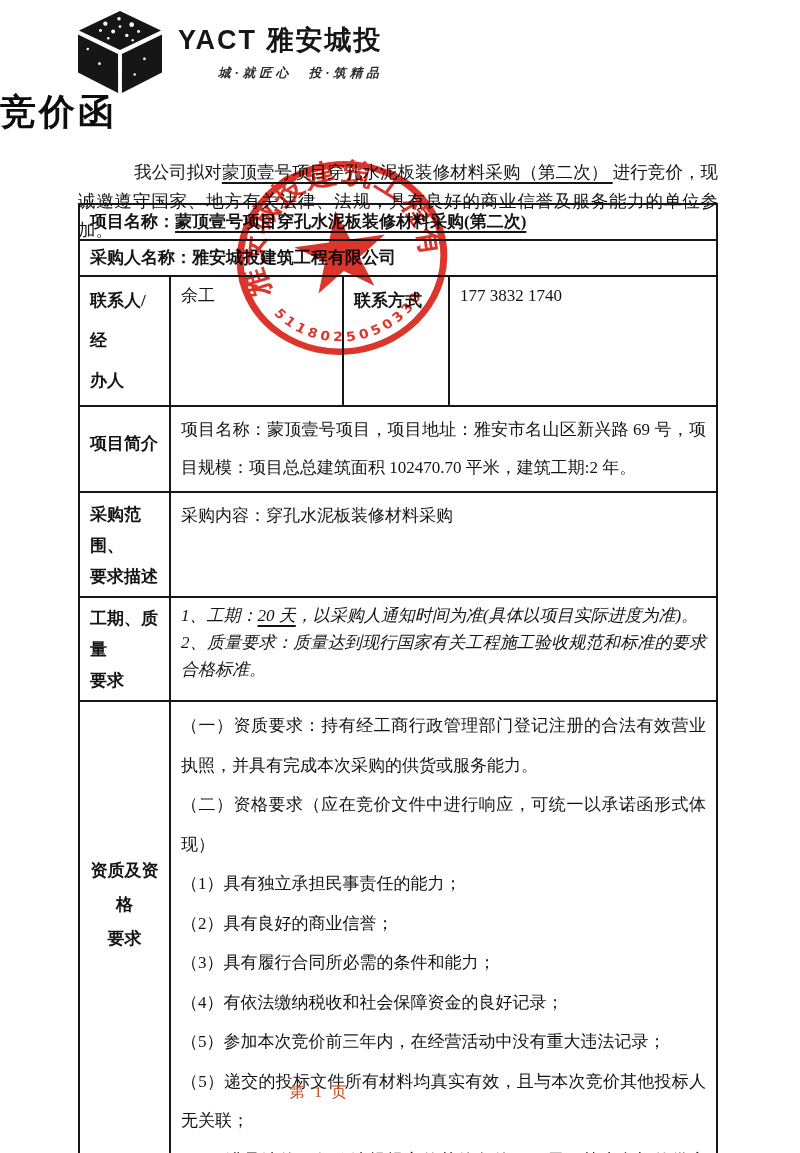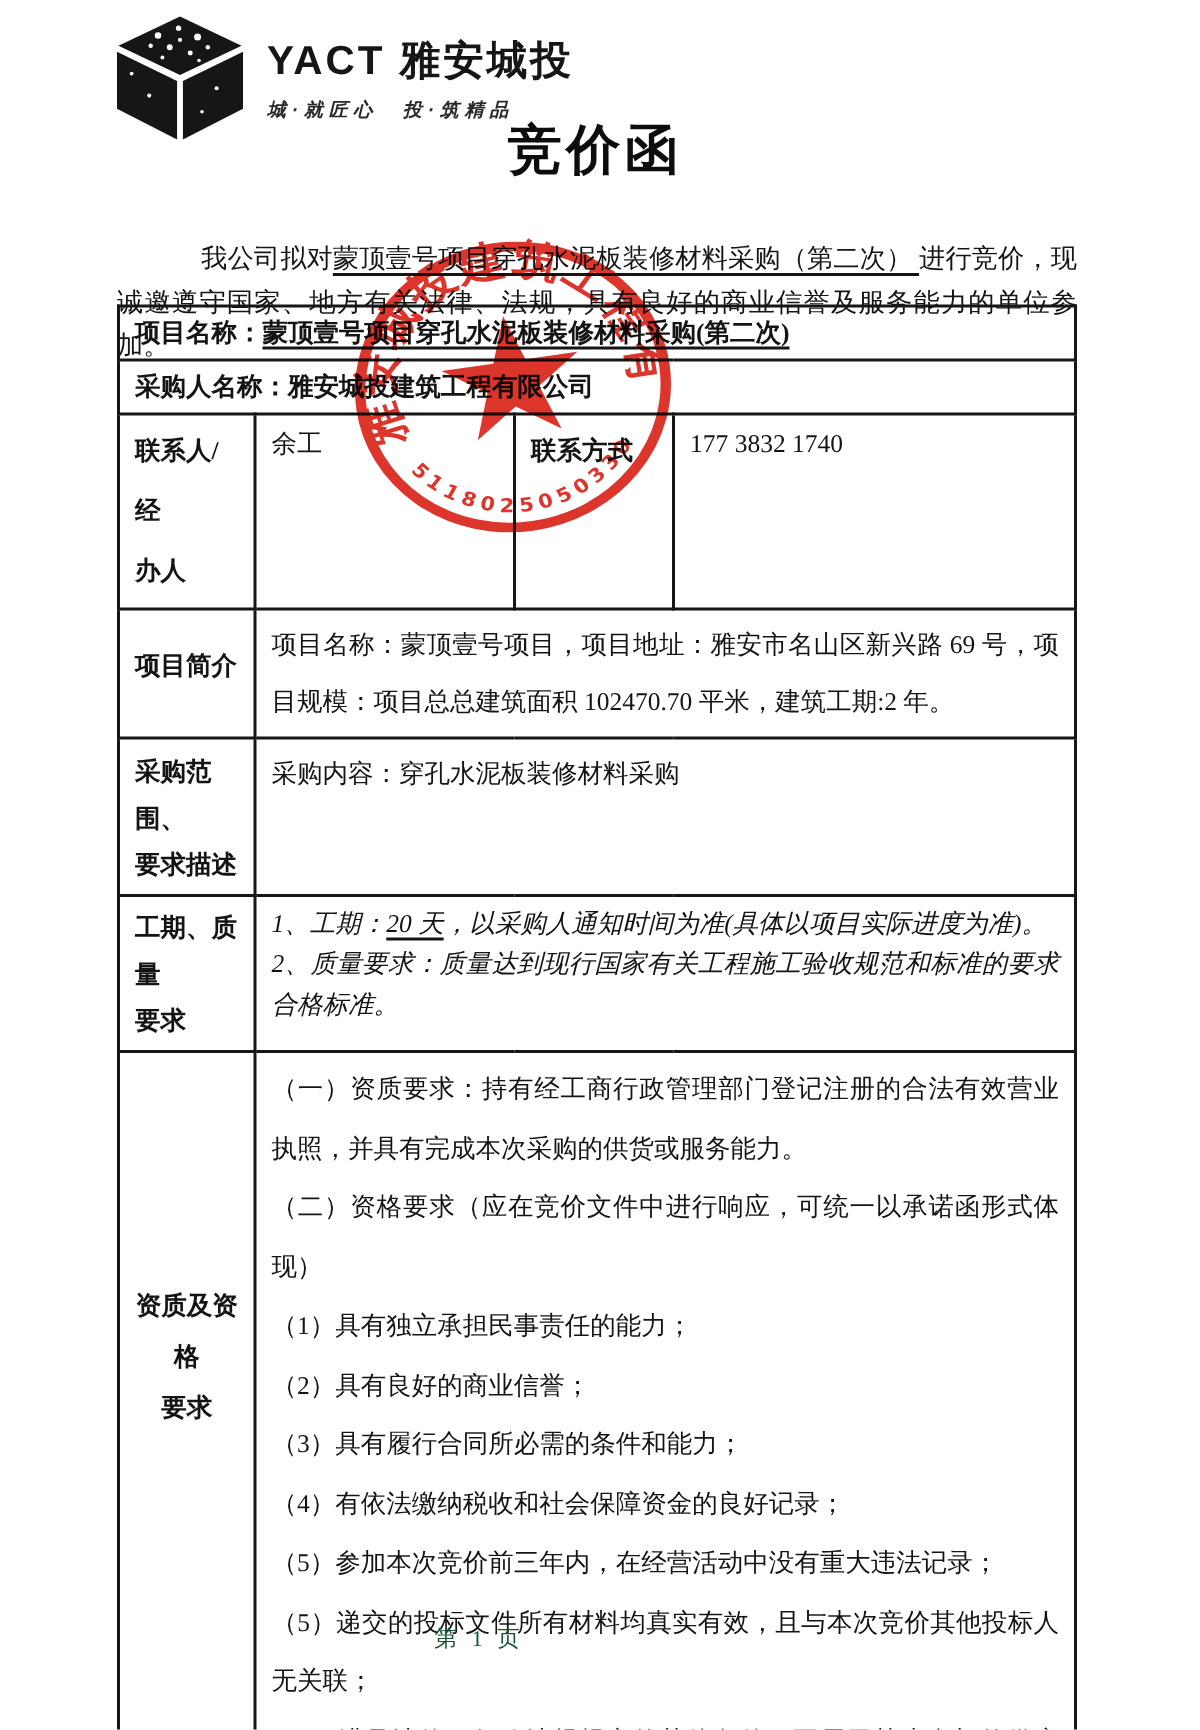--- a/index.html
+++ b/index.html
@@ -9,23 +9,23 @@
     font-family:"Liberation Serif","DejaVu Serif",serif;
     color:#111;
     position:relative;
     overflow:hidden;
   }
   
   .logo-wrap{position:absolute;left:76px;top:10px;display:flex;align-items:center;}
   .cube{width:88px;height:84px;}
   .brand-block{margin-left:14px;}
   .brand-name{font-family:"Liberation Sans","DejaVu Sans",sans-serif;font-weight:700;font-size:27px;letter-spacing:2px;color:#161616;}
-  .brand-slogan{font-family:"Liberation Sans","DejaVu Sans",sans-serif;font-style:italic;font-weight:700;font-size:12.5px;letter-spacing:4px;color:#2a2a2a;margin-top:7px;}
-  
-  .doc-title{position:absolute;top:76px;left:0;width:794px;text-align:center;font-size:36px;font-weight:700;letter-spacing:3px;color:#0d0d0d;}
+  .brand-slogan{font-family:"Liberation Sans","DejaVu Sans",sans-serif;font-style:italic;font-weight:700;font-size:12.5px;letter-spacing:4px;color:#2a2a2a;margin-top:7px;margin-left:40px;}
+  
+  .doc-title{position:absolute;top:88px;left:0;width:794px;font-size:36px;font-weight:700;letter-spacing:3px;color:#0d0d0d;}
   .intro{position:absolute;top:140px;left:78px;width:640px;font-size:17.5px;line-height:29px;text-align:justify;color:#151515;}
   .intro .indent{display:inline-block;width:56px;}
   .u{text-decoration:underline;text-underline-offset:4px;text-decoration-thickness:1.5px;}
   
   table.main{
     position:absolute;left:78px;top:203px;width:638px;
     border-collapse:collapse;table-layout:fixed;
   }
   table.main td{
     border:2px solid #161616;
@@ -56,21 +56,21 @@
   .r7 .content div{line-height:39.5px;text-align:justify;}
   
   .stamp{
     position:absolute;left:222px;top:148px;width:240px;height:220px;
     transform:rotate(-8deg);
     mix-blend-mode:multiply;
     opacity:.93;
     pointer-events:none;
   }
   
-  .footer{position:absolute;top:1083px;left:0;width:639px;text-align:center;font-size:15px;color:#14532d;letter-spacing:3px;}
+  .footer{position:absolute;top:1083px;left:0;width:639px;text-align:center;font-size:15px;color:#c2410c;letter-spacing:3px;}
 </style>
 </head>
 <body>
 
 <div class="logo-wrap">
   <svg class="cube" viewBox="0 0 90 86" aria-hidden="true">
     <polygon points="45,1 87,21 45,41 3,21" fill="#161616"></polygon>
     <polygon points="2,25 43,45 43,85 2,64" fill="#161616"></polygon>
     <polygon points="88,25 47,45 47,85 88,64" fill="#161616"></polygon>
     <g fill="#ffffff">

